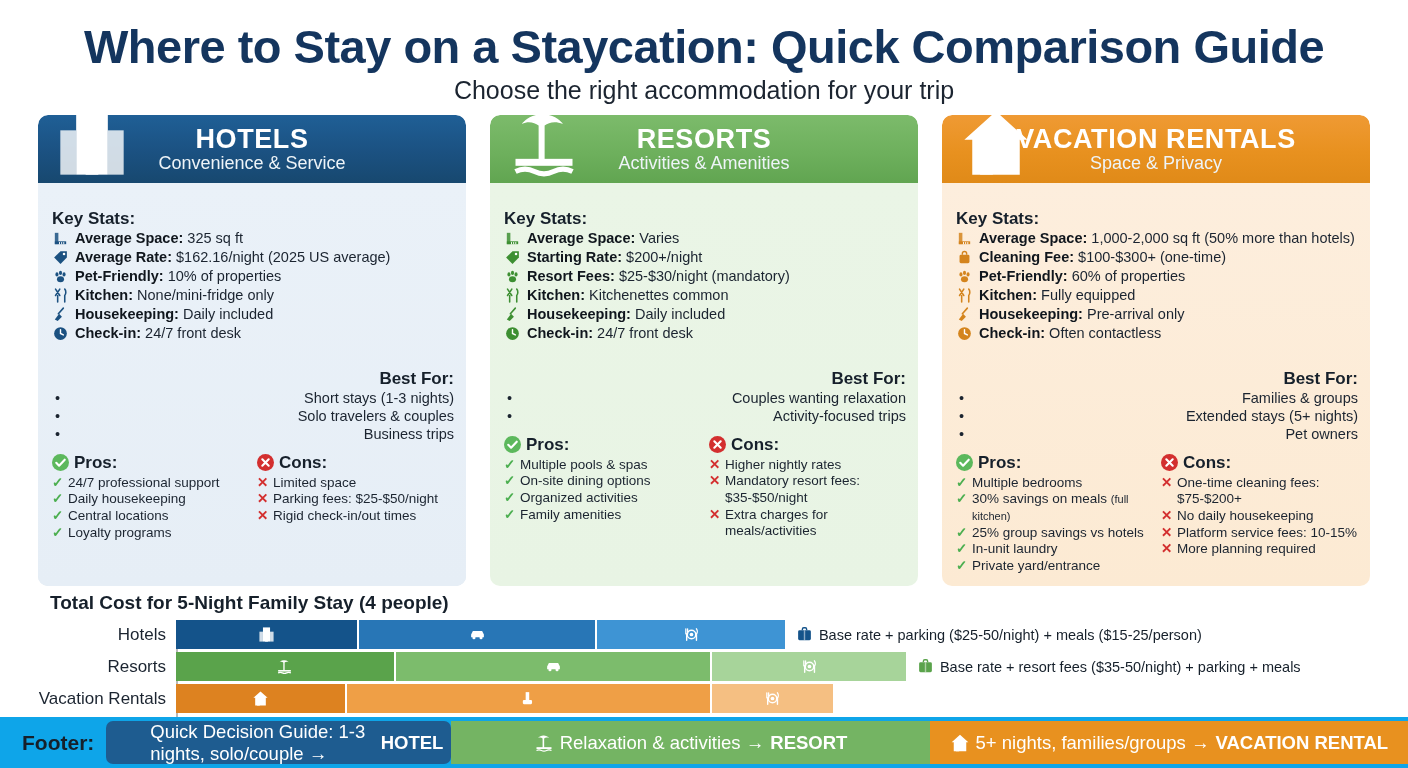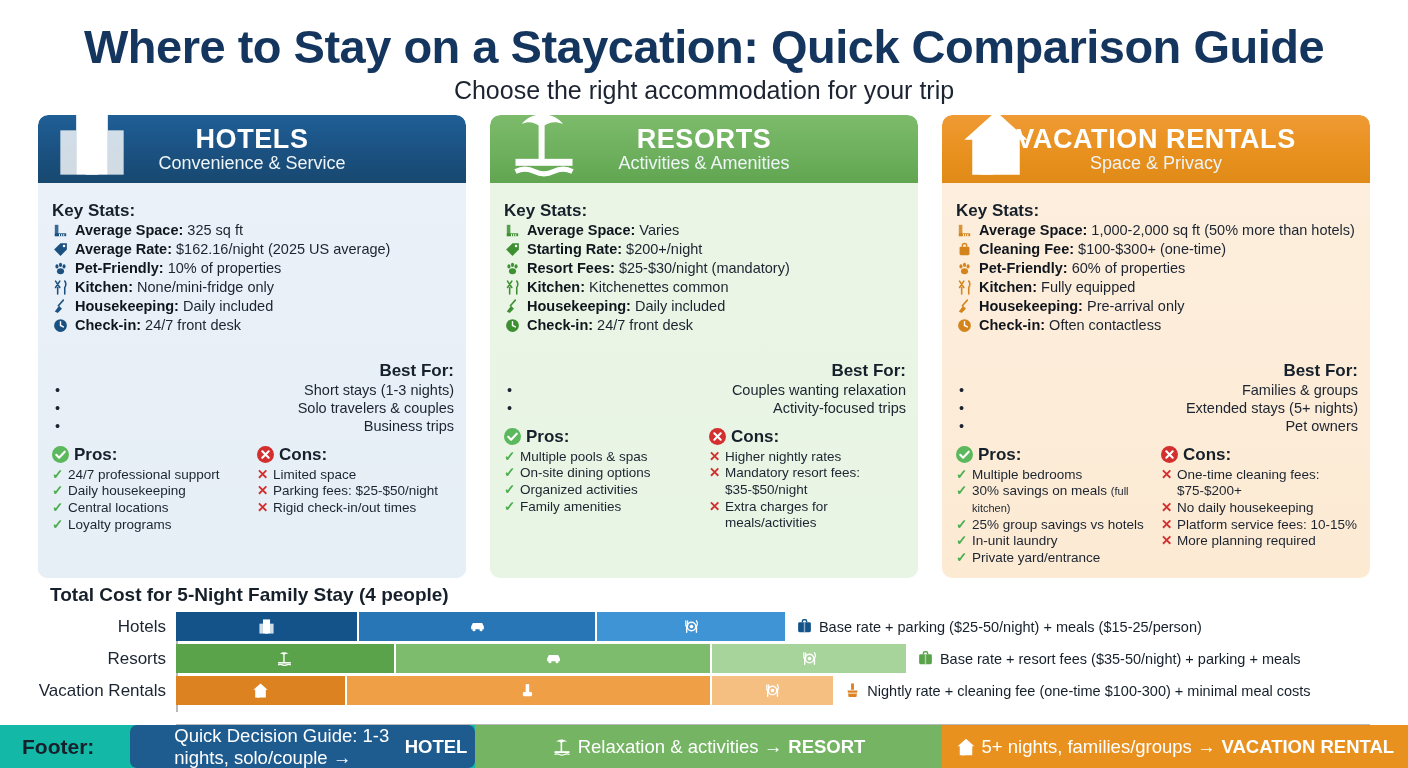--- a/index.html
+++ b/index.html
@@ -30,21 +30,21 @@
     position: relative; border-radius: 10px 10px 0 0;
   }
   .card-head .head-txt { text-align: center; line-height: 1.05; }
   .head-title {
     font-size: 27px; font-weight: bold; color: #ffffff; letter-spacing: 0.6px;
   }
   .head-sub { font-size: 18px; color: #eef4f8; margin-top: 2px; }
   .head-icon {
     position: absolute; left: 16px; bottom: -2px; width: 76px; height: 82px;
   }
-  .card-body { flex: 1; padding: 18px 12px 12px 14px; }
+  .card-body { flex: 1; padding: 26px 12px 12px 14px; }
 
   .sec-title { font-size: 17px; font-weight: bold; color: #16202b; margin-bottom: 1px; }
 
   .stat-row { display: flex; align-items: flex-start; font-size: 14.5px; line-height: 1.24; margin-bottom: 1px; }
   .stat-ic { width: 20px; min-width: 20px; height: 17px; margin-right: 3px; }
   .stat-k { font-weight: bold; color: #10161d; }
   .stat-v { color: #1b2430; }
 
   .bestfor { margin-top: 26px; text-align: right; }
   .bf-item { font-size: 14.5px; color: #1b2430; line-height: 1.24; padding-left: 14px; position: relative; }
@@ -82,22 +82,22 @@
   .seg { height: 29px; display: flex; align-items: center; justify-content: center; }
   .seg svg { display: block; }
   .clegend { display: flex; align-items: center; margin-left: 9px; white-space: nowrap; font-size: 14.5px; color: #16202b; }
   .clegend .lg-ic { width: 18px; height: 20px; margin-right: 5px; }
 
   .axis { position: relative; margin-left: 152px; height: 26px; border-top: 2px solid #b9b9b9; }
   .axis .tick { position: absolute; top: 3px; font-size: 12.5px; color: #2a2a2a; transform: translateX(-50%); }
   .ybar { position: absolute; left: 152px; top: 0; width: 2px; height: 100px; background: #b9b9b9; }
 
   
-  .footer { position: absolute; left: 0; bottom: 0; width: 1408px; height: 43px;
-            background: #14b8a6; display: flex; align-items: center; gap: 24px; }
+  .footer { position: absolute; left: 0; bottom: 0; width: 1408px; height: 51px;
+            background: #0ea5e9; display: flex; align-items: center; }
   .f-label { font-size: 21px; font-weight: bold; color: #16202b; padding: 0 12px 0 22px; }
   .f-seg { height: 43px; display: flex; align-items: center; justify-content: center;
            color: #fff; font-size: 18.5px; gap: 6px; padding: 0 8px; }
   .f-seg b { font-weight: bold; }
   .f-blue { background: #1e5c90; border-radius: 7px; }
   .f-green { background: #74b463; }
   .f-orange { background: #e8911f; }
   .f-ic { width: 20px; height: 20px; }
 </style>
 </head>
@@ -580,28 +580,20 @@
               </div>
               <div class="seg" style="width:10.133333333333331%;background:#f5bf82;margin-right:2px;">
                 <svg width="17" height="17" viewBox="0 0 24 24" fill="none">
                   <circle cx="12" cy="12" r="6" stroke="#ffffff" stroke-width="2" fill="none"></circle>
                   <circle cx="12" cy="12" r="2.6" fill="#ffffff"></circle>
                   <path d="M4 4 L4 11 M6.5 4 L6.5 11" stroke="#ffffff" stroke-width="1.8" stroke-linecap="round"></path>
                   <path d="M5.2 11 L5.2 20" stroke="#ffffff" stroke-width="2" stroke-linecap="round"></path>
                   <path d="M19 4 C20.5 6 20.5 9.5 19 11 L19 20" stroke="#ffffff" stroke-width="2" stroke-linecap="round"></path>
                 </svg>
               </div>
-              <div class="clegend">
-                <span class="lg-ic"><svg width="17" height="19" viewBox="0 0 24 24" fill="none">
-                    <rect x="10" y="2" width="4" height="9" fill="#dd8220"></rect>
-                    <path d="M5 12 L19 12 L17.5 21 L6.5 21 Z" fill="#dd8220"></path>
-                    <rect x="5" y="15" width="14" height="1.6" fill="#fff" opacity=".75"></rect>
-                  </svg></span>
-                <span>Nightly rate + cleaning fee (one-time $100-300) + minimal meal costs</span>
-              </div>
             </div>
           </div>
         </div>
     </div>
     <div class="axis" id="chart-axis">
         <span class="tick" style="left: 0.4%; transform: translateX(-20%);">0</span>
         <span class="tick" style="left: 10.2%;">$20</span>
         <span class="tick" style="left: 20%;">$40</span>
         <span class="tick" style="left: 29.8%;">$60</span>
         <span class="tick" style="left: 39.6%;">$80</span>

